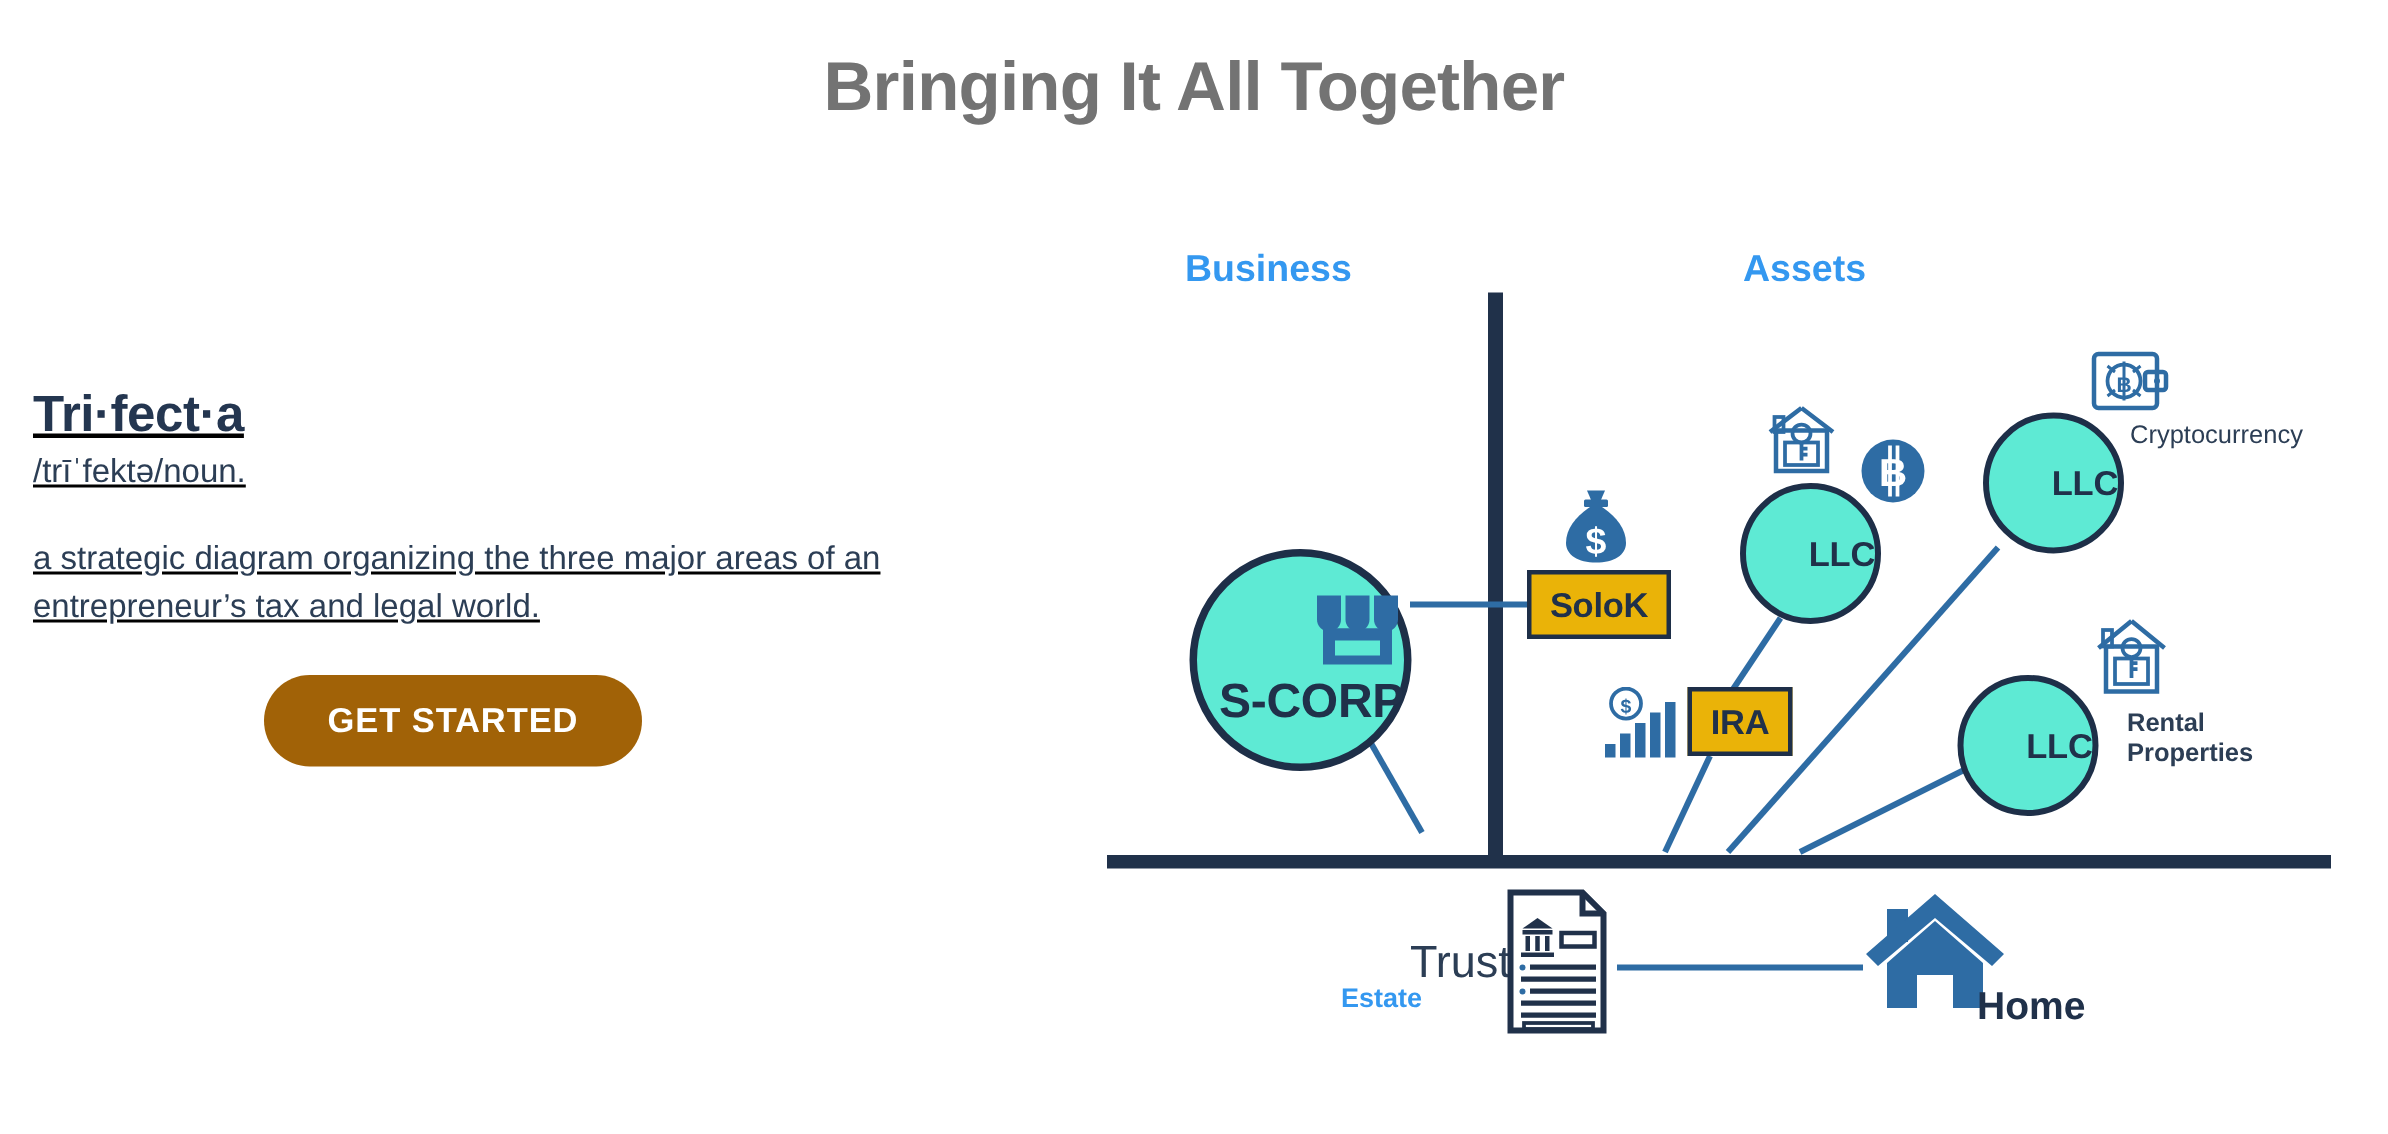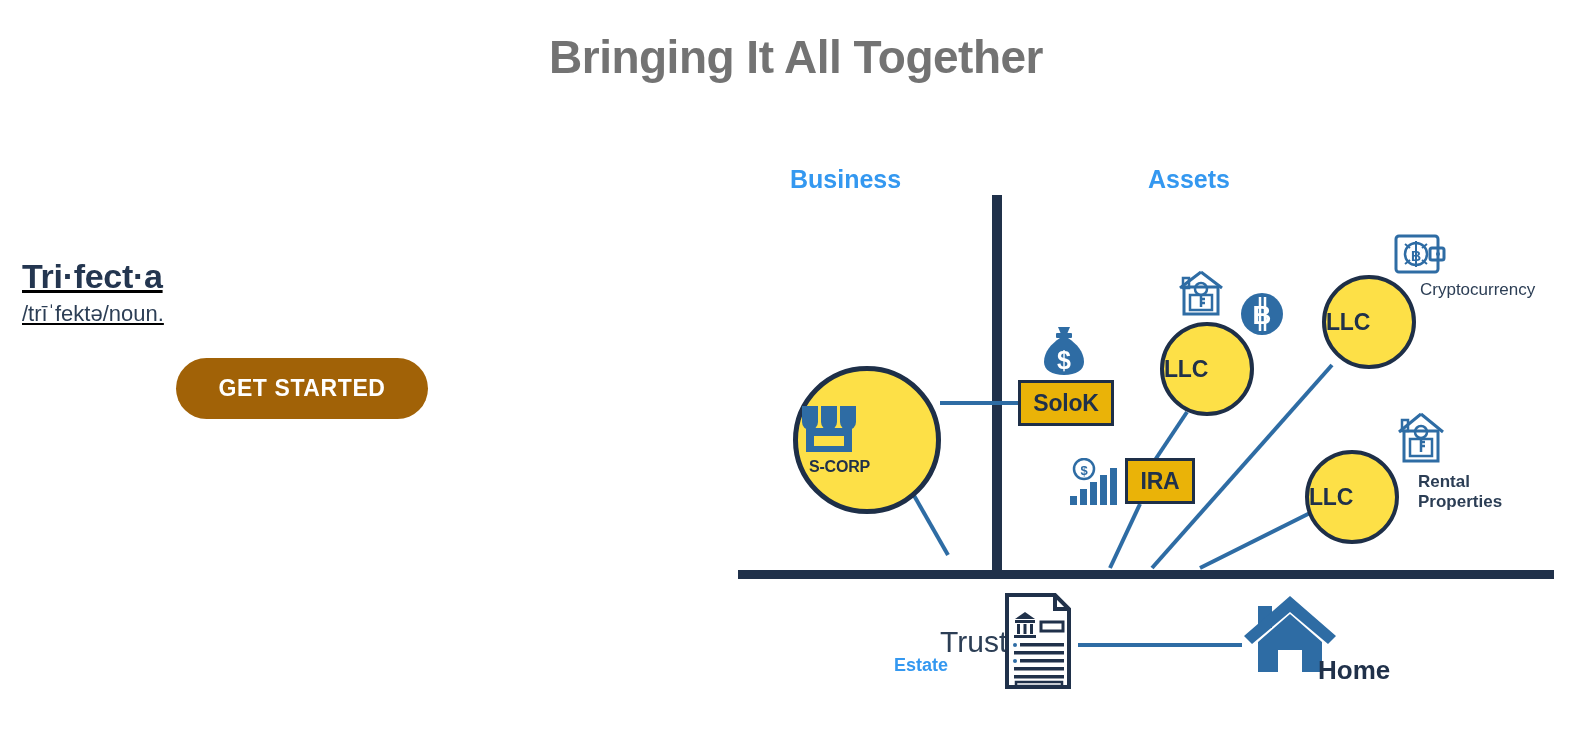--- a/index.html
+++ b/index.html
@@ -94,43 +94,43 @@
 
   .zone-label {
     position: absolute;
     font-size: 25px;
     font-weight: bold;
     color: #3498f0;
     white-space: nowrap;
     text-align: center;
   }
   .label-business { left: 90px; top: 25px; }
-  .label-assets   { left: 448px; top: 25px; }
+  .label-assets   { left: 462px; top: 25px; }
 
   .node-circle {
     position: absolute;
     border: 5px solid #1e2f48;
     border-radius: 50%;
-    background: #fde047;
+    background: #5eead4;
     box-sizing: border-box;
     display: flex;
     flex-direction: column;
-    align-items: flex-start;
+    align-items: flex-end;
     justify-content: center;
   }
   .node-circle .node-text {
     font-weight: bold;
     color: #20314a;
     letter-spacing: -0.2px;
   }
   .scorp-circle {
     left: 93px; top: 226px;
     width: 148px; height: 148px;
   }
-  .scorp-circle .node-text { font-size: 16px; margin-top: 4px; margin-left: 11px; }
+  .scorp-circle .node-text { font-size: 32px; margin-top: 4px; margin-left: 11px; }
   .llc-circle {
     width: 94px; height: 94px;
     border-width: 4px;
   }
   .llc-circle .node-text { font-size: 23px; }
   .llc-1 { left: 460px; top: 182px; }
   .llc-2 { left: 622px; top: 135px; }
   .llc-3 { left: 605px; top: 310px; }
 
   .node-box {
@@ -174,20 +174,21 @@
 </head>
 <body>
 
 <div id="stage">
 
   <div class="page-title">Bringing It All Together</div>
 
   <div class="left-panel">
     <div class="def-word">Tri·fect·a</div>
     <div class="def-pron">/trīˈfektə/noun.</div>
+    <div class="def-body">a strategic diagram organizing the three major areas of an entrepreneur’s tax and legal world.</div>
     <div class="cta-wrap">
       <button class="cta-button">GET STARTED</button>
     </div>
   </div>
 
   <div class="diagram">
 
     <svg width="892" height="590" viewBox="0 0 892 590">
 
       <rect x="292" y="55" width="10" height="382" fill="#20314a"></rect>

